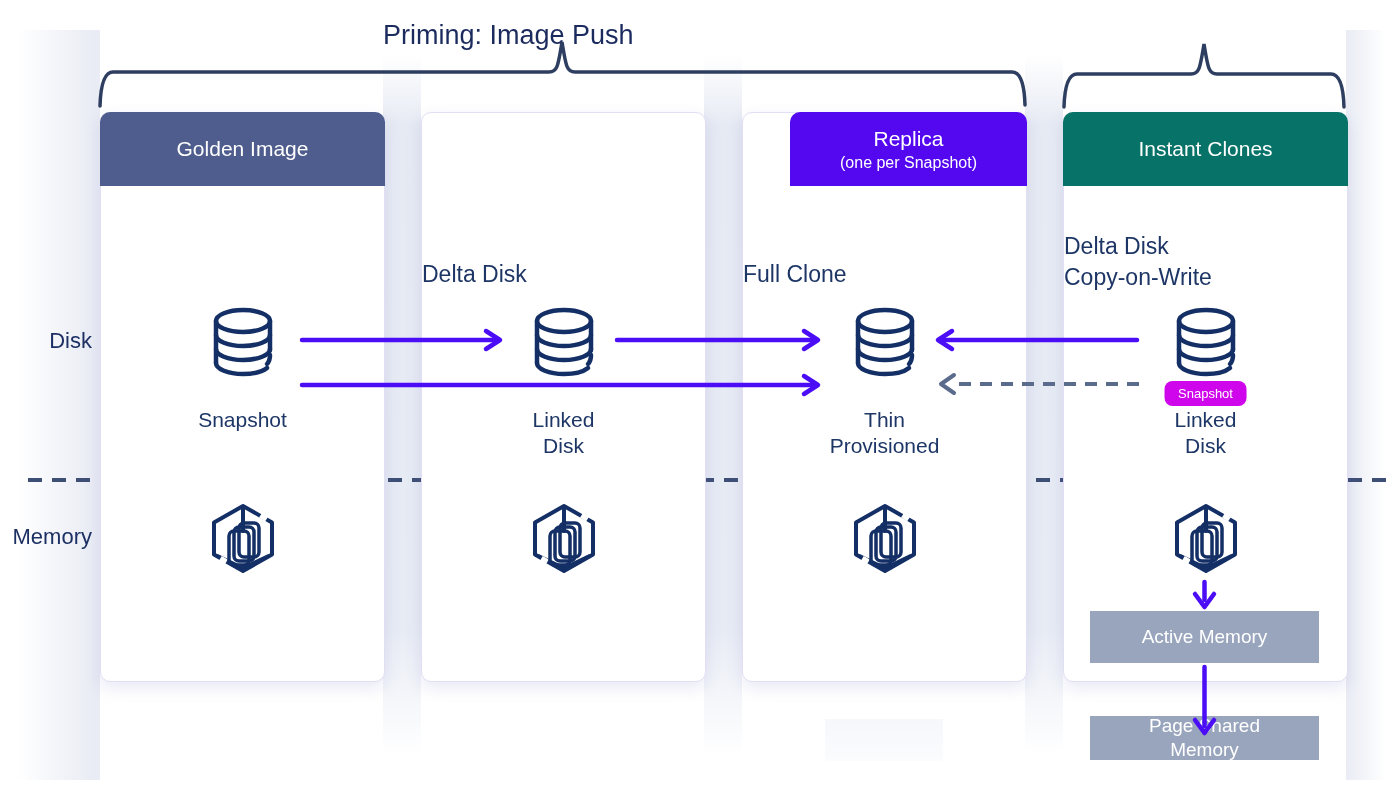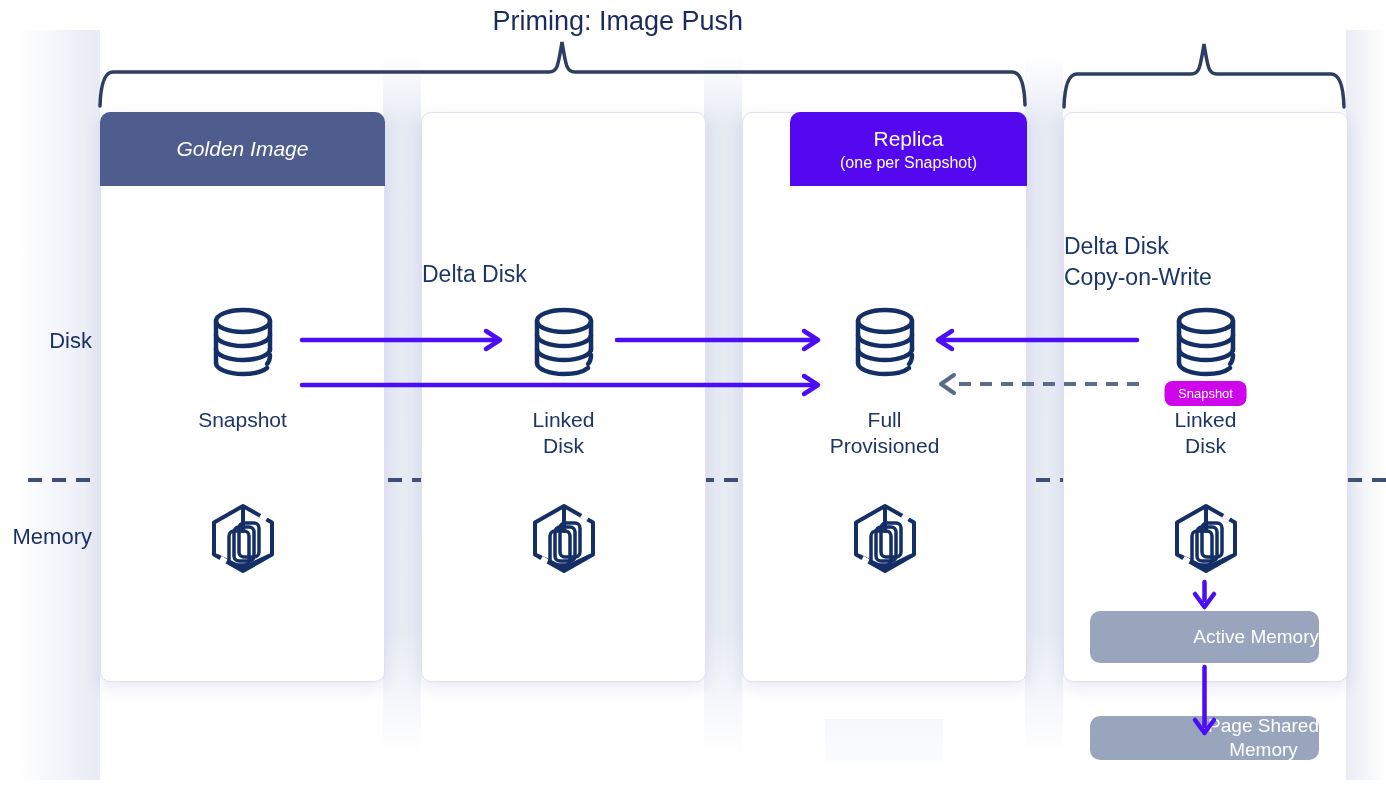--- a/index.html
+++ b/index.html
@@ -12,57 +12,57 @@
 
   
   .strip{position:absolute;top:55px;height:700px;width:38px;z-index:0;
     background:linear-gradient(to bottom,rgba(229,233,242,0) 0%,#e6eaf3 10%,#e7ebf4 82%,rgba(229,233,242,0) 100%);}
   .strip.s1{left:383px}.strip.s2{left:704px}.strip.s3{left:1025px}
   .edge-left{position:absolute;left:18px;top:30px;width:82px;height:750px;z-index:0;
     background:linear-gradient(to right,rgba(236,239,246,0),#e9ecf4 92%);}
   .edge-right{position:absolute;left:1346px;top:30px;width:40px;height:750px;z-index:0;
     background:linear-gradient(to right,#e9ecf4,rgba(255,255,255,0));}
 
-  .section-title{position:absolute;top:6px;font-size:27px;font-weight:500;
-    color:#1c2b5e;text-align:right;white-space:nowrap;z-index:3;}
+  .section-title{position:absolute;top:20px;font-size:27px;font-weight:500;
+    color:#1c2b5e;text-align:left;white-space:nowrap;z-index:3;}
   .section-title.priming{left:383px;width:360px;}
   .section-title.cloning{left:1064px;width:282px;}
 
   .row-label{position:absolute;font-size:22px;color:#1d3064;z-index:2;text-align:right;}
   .row-label.disk{left:0;width:92px;top:328px;}
   .row-label.memory{left:0;width:92px;top:524px;}
 
   .card{position:absolute;top:112px;width:283px;height:568px;background:#ffffff;
     border:1px solid #e2def4;border-radius:10px;z-index:2;
     box-shadow:0 6px 16px rgba(110,110,190,.16);}
   .card.c1{left:100px}.card.c2{left:421px}.card.c3{left:742px}.card.c4{left:1063px}
   .card-header{position:absolute;left:-1px;top:-1px;right:-1px;height:74px;border-radius:10px 10px 0 0;
     display:flex;flex-direction:column;align-items:center;justify-content:center;
     color:#ffffff;font-size:21px;line-height:1.25;text-align:center;}
-  .card.c1 .card-header{background:var(--header-golden,#4e5d8d);font-style:italic;}
+  .card.c1 .card-header{background:var(--header-golden,#4e5d8d);}
   .card.c2 .card-header{background:var(--header-internal,#99a4be);}
   .card.c3 .card-header{background:var(--header-replica,#5408f0);margin-left:48px;}
   .card.c4 .card-header{background:var(--header-instant,#077268);}
   .card-subheader{font-size:16px;line-height:1.2;margin-top:1px;}
 
   .pre{white-space:pre-line;}
   .card-title{position:absolute;left:0;right:0;top:146px;
     font-size:23px;line-height:1.35;color:#1d3666;}
   .card.c4 .card-title{top:118px;}
   .card-caption{position:absolute;left:0;right:0;top:294px;text-align:center;
     font-size:21px;line-height:1.25;color:#1d3666;}
   .disk-icon{position:absolute;left:50%;top:191px;transform:translateX(-50%);width:76px;height:76px;}
   .memory-icon{position:absolute;left:50%;top:388px;transform:translateX(-50%);width:76px;height:76px;}
 
   .snapshot-badge{position:absolute;left:50%;top:268px;transform:translateX(-50%);
     background:var(--badge,#cf06eb);color:#fff;font-size:13px;line-height:1;
     padding:6px 14px;border-radius:8px;z-index:3;white-space:nowrap;}
 
   .mem-box{position:absolute;left:1090px;width:229px;background:var(--memory-box,#99a5bd);
-    border-radius:10px;color:#ffffff;display:flex;align-items:center;justify-content:flex-end;
+    border-radius:0;color:#ffffff;display:flex;align-items:center;justify-content:center;
     text-align:center;font-size:19px;line-height:1.25;z-index:3;}
   .mem-box.active{top:611px;height:52px;}
   .mem-box.shared{top:716px;height:44px;}
 
   .ghost-box{position:absolute;left:822px;top:716px;width:118px;height:42px;
     border:3px solid #ffffff;background:linear-gradient(#f5f7fb,#fbfcfe);z-index:1;border-radius:2px;}
 
   .arrow-line{stroke:var(--arrow,#4a0df5);stroke-width:4.5;fill:none;stroke-linecap:round;stroke-linejoin:round;}
   .arrow-dashed{stroke:var(--dashed-arrow,#5a6b8c);stroke-width:4;fill:none;stroke-linecap:butt;
     stroke-dasharray:12 9;}
@@ -144,44 +144,48 @@
       <rect class="icon-stroke" x="29" y="26" width="20" height="34" rx="5" stroke-width="3.5" fill="#ffffff"></rect>
       <rect class="icon-stroke" x="34" y="22" width="20" height="34" rx="5" stroke-width="3.5" fill="#ffffff"></rect>
     </svg>
   </div>
 
   <div class="card c3">
     <div class="card-header">
       <span>Replica</span>
       <span class="card-subheader">(one per Snapshot)</span>
     </div>
-    <svg class="disk-icon" viewBox="0 0 76 76">
-      <ellipse class="icon-stroke" cx="38" cy="17" rx="27" ry="11" stroke-width="4.5"></ellipse>
-      <path class="icon-stroke" stroke-width="4.5" d="M11 17 V59"></path>
-      <path class="icon-stroke" stroke-width="4.5" d="M65 17 V46"></path>
-      <path class="icon-stroke" stroke-width="4.5" d="M11 31 C11 37 23 42 38 42 S65 37 65 31"></path>
-      <path class="icon-stroke" stroke-width="4.5" d="M11 45 C11 51 23 56 38 56 S65 51 65 45"></path>
-      <path class="icon-stroke" stroke-width="4.5" d="M11 59 C11 65 23 70 38 70 C48 70 57 68 62 64"></path>
-      <path class="icon-stroke" stroke-width="4.5" d="M65 51 C65 55 64 58 62 60"></path>
-    </svg>
-    <div class="card-caption pre">Full
+    <div class="card-title pre">Full Clone</div>
+    <svg class="disk-icon" viewBox="0 0 76 76">
+      <ellipse class="icon-stroke" cx="38" cy="17" rx="27" ry="11" stroke-width="4.5"></ellipse>
+      <path class="icon-stroke" stroke-width="4.5" d="M11 17 V59"></path>
+      <path class="icon-stroke" stroke-width="4.5" d="M65 17 V46"></path>
+      <path class="icon-stroke" stroke-width="4.5" d="M11 31 C11 37 23 42 38 42 S65 37 65 31"></path>
+      <path class="icon-stroke" stroke-width="4.5" d="M11 45 C11 51 23 56 38 56 S65 51 65 45"></path>
+      <path class="icon-stroke" stroke-width="4.5" d="M11 59 C11 65 23 70 38 70 C48 70 57 68 62 64"></path>
+      <path class="icon-stroke" stroke-width="4.5" d="M65 51 C65 55 64 58 62 60"></path>
+    </svg>
+    <div class="card-caption pre">Thin
 Provisioned</div>
     <svg class="memory-icon" viewBox="0 0 76 76">
       <path class="icon-stroke" stroke-width="4" d="M38 5 L67 21.5 V53.5 L38 70 L9 53.5 V21.5 Z"></path>
       <path class="icon-stroke" stroke-width="4" d="M38 6 V30"></path>
       <path class="icon-stroke" stroke-width="3.5" d="M13 55 L38 67 L63 55"></path>
       <line x1="56" y1="13.5" x2="62" y2="17.5" stroke="#ffffff" stroke-width="7"></line>
       <line x1="15" y1="58" x2="21" y2="61.5" stroke="#ffffff" stroke-width="7"></line>
       <rect class="icon-stroke" x="24" y="30" width="20" height="34" rx="5" stroke-width="3.5" fill="#ffffff"></rect>
       <rect class="icon-stroke" x="29" y="26" width="20" height="34" rx="5" stroke-width="3.5" fill="#ffffff"></rect>
       <rect class="icon-stroke" x="34" y="22" width="20" height="34" rx="5" stroke-width="3.5" fill="#ffffff"></rect>
     </svg>
   </div>
 
   <div class="card c4">
+    <div class="card-header">
+      <span class="pre">Instant Clones</span>
+    </div>
     <div class="card-title pre">Delta Disk
 Copy-on-Write</div>
     <svg class="disk-icon" viewBox="0 0 76 76">
       <ellipse class="icon-stroke" cx="38" cy="17" rx="27" ry="11" stroke-width="4.5"></ellipse>
       <path class="icon-stroke" stroke-width="4.5" d="M11 17 V59"></path>
       <path class="icon-stroke" stroke-width="4.5" d="M65 17 V46"></path>
       <path class="icon-stroke" stroke-width="4.5" d="M11 31 C11 37 23 42 38 42 S65 37 65 31"></path>
       <path class="icon-stroke" stroke-width="4.5" d="M11 45 C11 51 23 56 38 56 S65 51 65 45"></path>
       <path class="icon-stroke" stroke-width="4.5" d="M11 59 C11 65 23 70 38 70 C48 70 57 68 62 64"></path>
       <path class="icon-stroke" stroke-width="4.5" d="M65 51 C65 55 64 58 62 60"></path>

